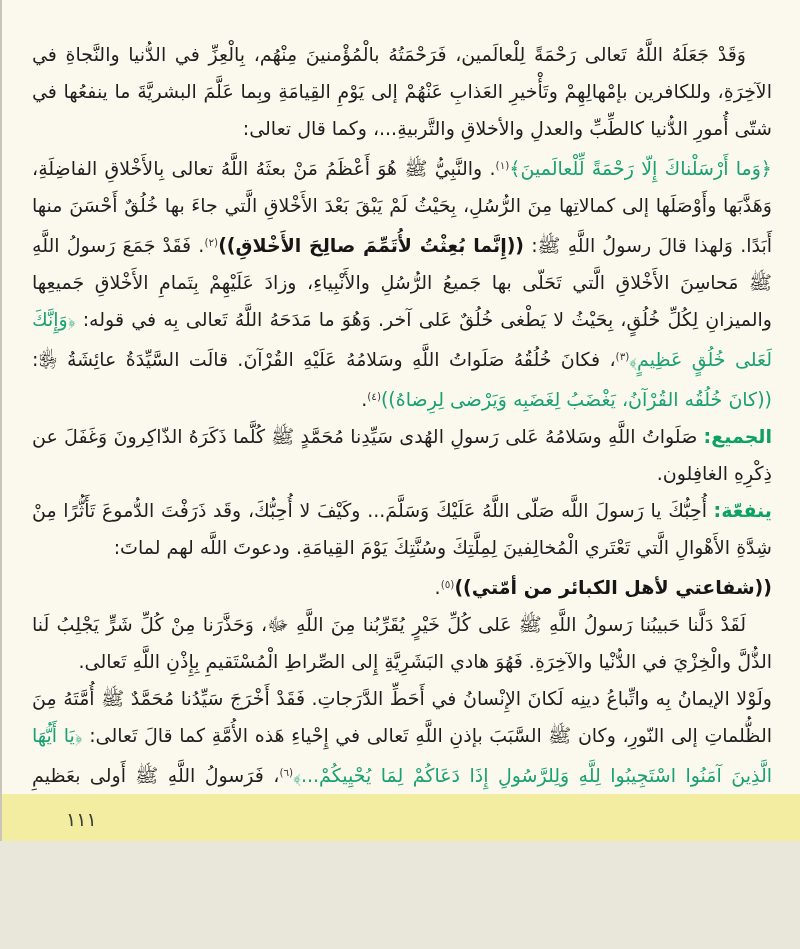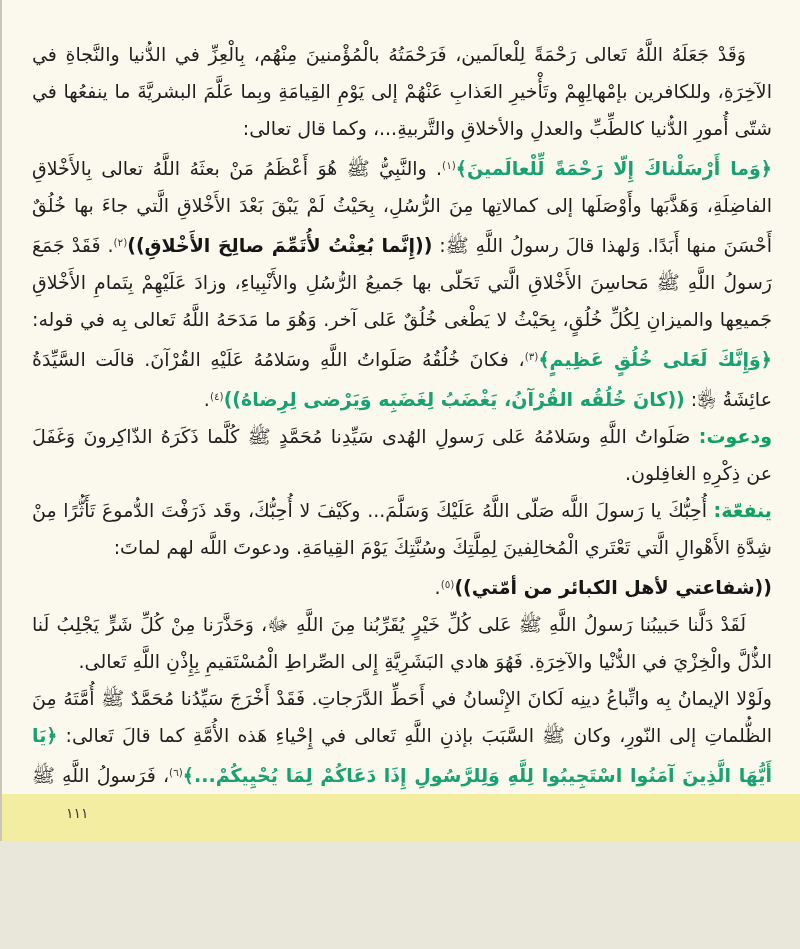--- a/index.html
+++ b/index.html
@@ -22,21 +22,21 @@
   .para{
     margin:0;
     font-size:19px;
     line-height:37px;
     text-align:justify;
     text-justify:inter-word;
   }
   .para.indent{text-indent:26px;}
   .para.align-right{text-align:right;}
   .normal{}
-  .quran{color:var(--quran-green,#1aa173);font-weight:bold;}
+  .quran{color:var(--quran-green,#1aa173);}
   .hadith{font-weight:bold;color:#161616;text-align:center;}
   .label{font-weight:bold;color:var(--label-green,#0da164);}
   .fnref{
     font-size:0.55em;
     color:#3a3a3a;
     vertical-align:6px;
     letter-spacing:0;
   }
   .footnotes-section{
     margin-top:62px;
@@ -57,33 +57,33 @@
   }
   .fn-num{flex:0 0 18px;text-align:center;}
   .fn-text{flex:1;padding-right:14px;text-align:right;}
   .footer-band{
     position:absolute;left:0;bottom:0;
     width:100%;height:47px;
     background:var(--band-bg,#f2eda1);
   }
   .page-number{
     position:absolute;
-    left:64px;bottom:20px;
-    font-size:14px;
+    left:64px;bottom:11px;
+    font-size:19px;
     color:#3c3c3c;
   }
 </style>
 </head>
 <body>
 
 <div class="book-page" style="--quran-green: #1aa173; --label-green: #0da164; --band-bg: #f2eda1; --sep-color: #565656; background: rgb(251, 249, 238);">
   <div class="text-column" id="text-column">
       <p class="para indent"><span class="normal">وَقَدْ جَعَلَهُ اللَّهُ تَعالى رَحْمَةً لِلْعالَمين، فَرَحْمَتُهُ بالْمُؤْمنينَ مِنْهُم، بِالْعِزِّ في الدُّنيا والنَّجاةِ في الآخِرَةِ، وللكافرين بإمْهالِهِمْ وتَأْخيرِ العَذابِ عَنْهُمْ إلى يَوْمِ القِيامَةِ وبِما عَلَّمَ البشريَّةَ ما ينفعُها في شتّى أُمورِ الدُّنيا كالطِّبِّ والعدلِ والأخلاقِ والتَّربيةِ...، وكما قال تعالى:</span></p>
       <p class="para"><span class="quran">﴿وَما أَرْسَلْناكَ إِلّا رَحْمَةً لِّلْعالَمينَ﴾</span><sup class="fnref">(١)</sup><span class="normal">. والنَّبِيُّ ﷺ هُوَ أَعْظَمُ مَنْ بعثَهُ اللَّهُ تعالى بِالأَخْلاقِ الفاضِلَةِ، وَهَذَّبَها وأَوْصَلَها إلى كمالاتِها مِنَ الرُّسُلِ، بِحَيْثُ لَمْ يَبْقَ بَعْدَ الأَخْلاقِ الَّتي جاءَ بها خُلُقٌ أَحْسَنَ منها أَبَدًا. وَلهذا قالَ رسولُ اللَّهِ ﷺ: </span><span class="hadith">((إِنَّما بُعِثْتُ لأُتَمِّمَ صالِحَ الأَخْلاقِ))</span><sup class="fnref">(٢)</sup><span class="normal">. فَقَدْ جَمَعَ رَسولُ اللَّهِ ﷺ مَحاسِنَ الأَخْلاقِ الَّتي تَحَلّى بها جَميعُ الرُّسُلِ والأَنْبِياءِ، وزادَ عَلَيْهِمْ بِتَمامِ الأَخْلاقِ جَميعِها والميزانِ لِكُلِّ خُلُقٍ، بِحَيْثُ لا يَطْغى خُلُقٌ عَلى آخر. وَهُوَ ما مَدَحَهُ اللَّهُ تَعالى بِه في قوله: </span><span class="quran">﴿وَإِنَّكَ لَعَلى خُلُقٍ عَظِيمٍ﴾</span><sup class="fnref">(٣)</sup><span class="normal">، فكانَ خُلُقُهُ صَلَواتُ اللَّهِ وسَلامُهُ عَلَيْهِ القُرْآنَ. قالَت السَّيِّدَةُ عائِشَةُ ﵂: </span><span class="quran">((كانَ خُلُقُه القُرْآنُ، يَغْضَبُ لِغَضَبِه وَيَرْضى لِرِضاهُ))</span><sup class="fnref">(٤)</sup><span class="normal">.</span></p>
-      <p class="para"><span class="label">ودعوت:</span><span class="normal"> صَلَواتُ اللَّهِ وسَلامُهُ عَلى رَسولِ الهُدى سَيِّدِنا مُحَمَّدٍ ﷺ كُلَّما ذَكَرَهُ الذّاكِرونَ وَغَفَلَ عن ذِكْرِهِ الغافِلون.</span></p>
+      <p class="para"><span class="label">الجميع:</span><span class="normal"> صَلَواتُ اللَّهِ وسَلامُهُ عَلى رَسولِ الهُدى سَيِّدِنا مُحَمَّدٍ ﷺ كُلَّما ذَكَرَهُ الذّاكِرونَ وَغَفَلَ عن ذِكْرِهِ الغافِلون.</span></p>
       <p class="para"><span class="label">ينفعّة:</span><span class="normal"> أُحِبُّكَ يا رَسولَ اللَّه صَلّى اللَّهُ عَلَيْكَ وَسَلَّمَ... وكَيْفَ لا أُحِبُّكَ، وقَد ذَرَفْتَ الدُّموعَ تَأَثُّرًا مِنْ شِدَّةِ الأَهْوالِ الَّتي تَعْتَري الْمُخالِفينَ لِمِلَّتِكَ وسُنَّتِكَ يَوْمَ القِيامَةِ. ودعوتَ اللَّه لهم لماتَ:</span></p>
       <p class="para align-right"><span class="hadith">((شفاعتي لأهل الكبائر من أمّتي))</span><sup class="fnref">(٥)</sup><span class="normal">.</span></p>
       <p class="para indent"><span class="normal">لَقَدْ دَلَّنا حَبيبُنا رَسولُ اللَّهِ ﷺ عَلى كُلِّ خَيْرٍ يُقَرِّبُنا مِنَ اللَّهِ ﷻ، وَحَذَّرَنا مِنْ كُلِّ شَرٍّ يَجْلِبُ لَنا الذُّلَّ والْخِزْيَ في الدُّنْيا والآخِرَةِ. فَهُوَ هادي البَشَرِيَّةِ إِلى الصِّراطِ الْمُسْتَقيمِ بِإِذْنِ اللَّهِ تَعالى.</span></p>
       <p class="para"><span class="normal">ولَوْلا الإيمانُ بِه واتِّباعُ دينِه لَكانَ الإِنْسانُ في أَحَطِّ الدَّرَجاتِ. فَقَدْ أَخْرَجَ سَيِّدُنا مُحَمَّدٌ ﷺ أُمَّتَهُ مِنَ الظُّلماتِ إلى النّورِ، وكان ﷺ السَّبَبَ بإذنِ اللَّهِ تَعالى في إِحْياءِ هَذه الأُمَّةِ كما قالَ تَعالى: </span><span class="quran">﴿يَا أَيُّهَا الَّذِينَ آمَنُوا اسْتَجِيبُوا لِلَّهِ وَلِلرَّسُولِ إِذَا دَعَاكُمْ لِمَا يُحْيِيكُمْ...﴾</span><sup class="fnref">(٦)</sup><span class="normal">، فَرَسولُ اللَّهِ ﷺ أَولى بعَظيمِ الحُبِّ والإِجْلالِ لأَنَّهُ كانَ سَبَبَ انْتِفاعِ الإِنْسانِ بِحَياتِهِ وبَدَنِهِ وروحِهِ، ودَعْوَتُهُ هي الدَّعْوَةُ لِلْحَياةِ الأَبَدِيَّةِ الَّتي يَنالُها مَنِ اسْتَجابَ لِدَعْوَتِهِ ﷺ.</span></p>
     </div>
 
   <div class="footnotes-section">
     <div class="footnote-separator"></div>
     <div id="footnote-list">
         <div class="fn-row">

